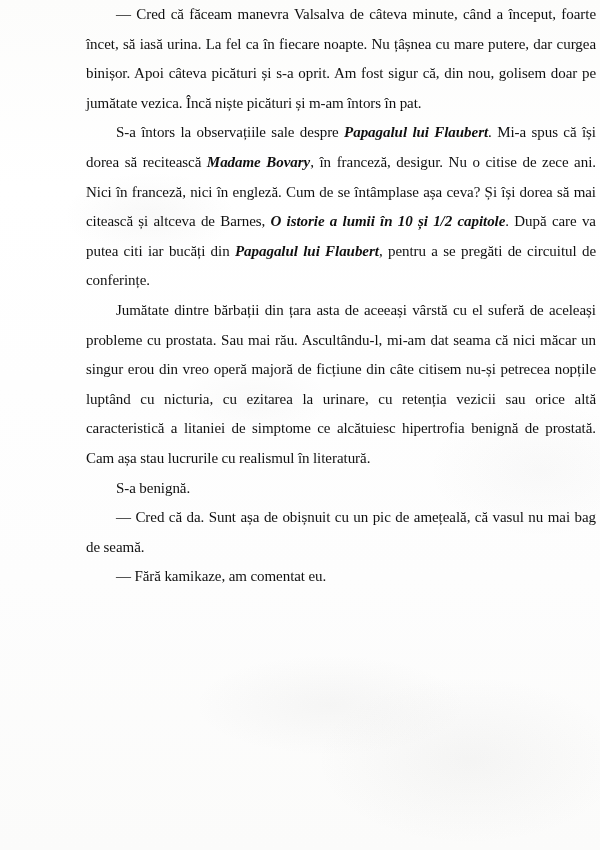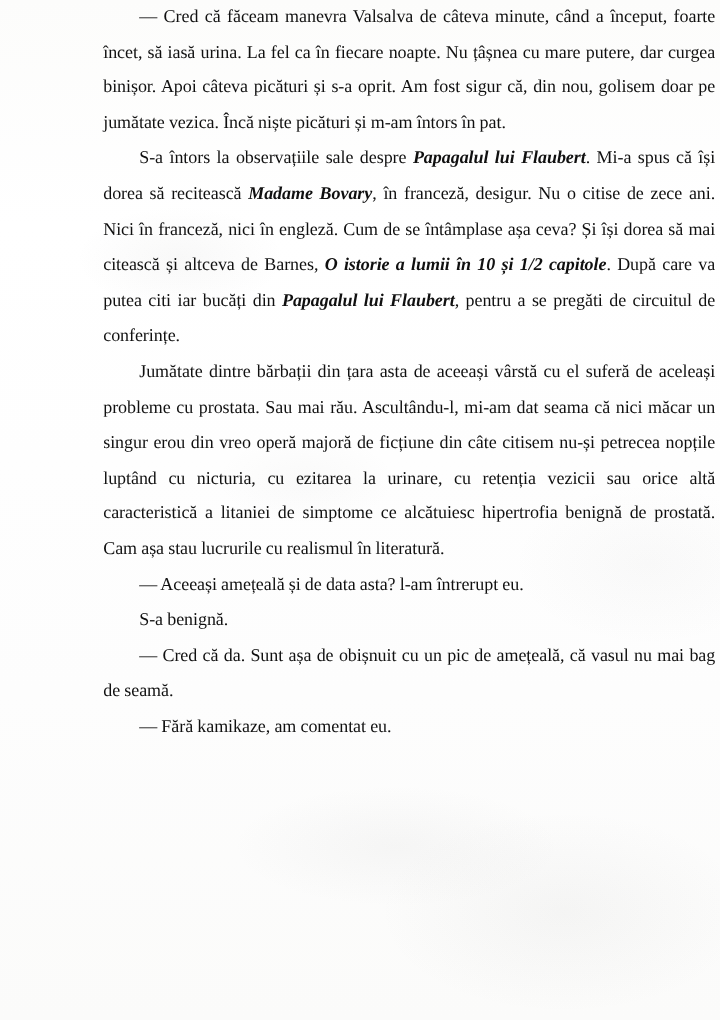--- a/index.html
+++ b/index.html
@@ -171,21 +171,20 @@
 
   <div id="text-column">
 
     <p class="para">— Cred că făceam manevra Valsalva de câteva minute, când a început, foarte încet, să iasă urina. La fel ca în fiecare noapte. Nu țâșnea cu mare putere, dar curgea binișor. Apoi câteva picături și s-a oprit. Am fost sigur că, din nou, golisem doar pe jumătate vezica. Încă niște picături și m-am întors în pat.</p>
 
     <p class="para"><span>S-a întors la observațiile sale despre </span><i>Papagalul lui Flaubert</i><span>. Mi-a spus că își dorea să recitească </span><i>Madame Bovary</i><span>, în franceză, desigur. Nu o citise de zece ani. Nici în franceză, nici în engleză. Cum de se întâmplase așa ceva? Și își dorea să mai citească și altceva de Barnes, </span><i>O istorie a lumii în 10 și 1/2 capitole</i><span>. După care va putea citi iar bucăți din </span><i>Papagalul lui Flaubert</i><span>, pentru a se pregăti de circuitul de conferințe.</span></p>
 
     <p class="para">Jumătate dintre bărbații din țara asta de aceeași vârstă cu el suferă de aceleași probleme cu prostata. Sau mai rău. Ascultându-l, mi-am dat seama că nici măcar un singur erou din vreo operă majoră de ficțiune din câte citisem nu-și petrecea nopțile luptând cu nicturia, cu ezitarea la urinare, cu retenția vezicii sau orice altă caracteristică a litaniei de simptome ce alcătuiesc hipertrofia benignă de prostată. Cam așa stau lucrurile cu realismul în literatură.</p>
 
 
-    <p class="para nojust">— Aceeași amețeală și de data asta? l-am întrerupt eu.</p>
 
     <p class="para nojust">S-a benignă.</p>
 
     <p class="para">— Cred că da. Sunt așa de obișnuit cu un pic de amețeală, că vasul nu mai bag de seamă.</p>
 
     <p class="para nojust">— Fără kamikaze, am comentat eu.</p>
 
   </div>
 
   <div id="paper-texture"></div>

